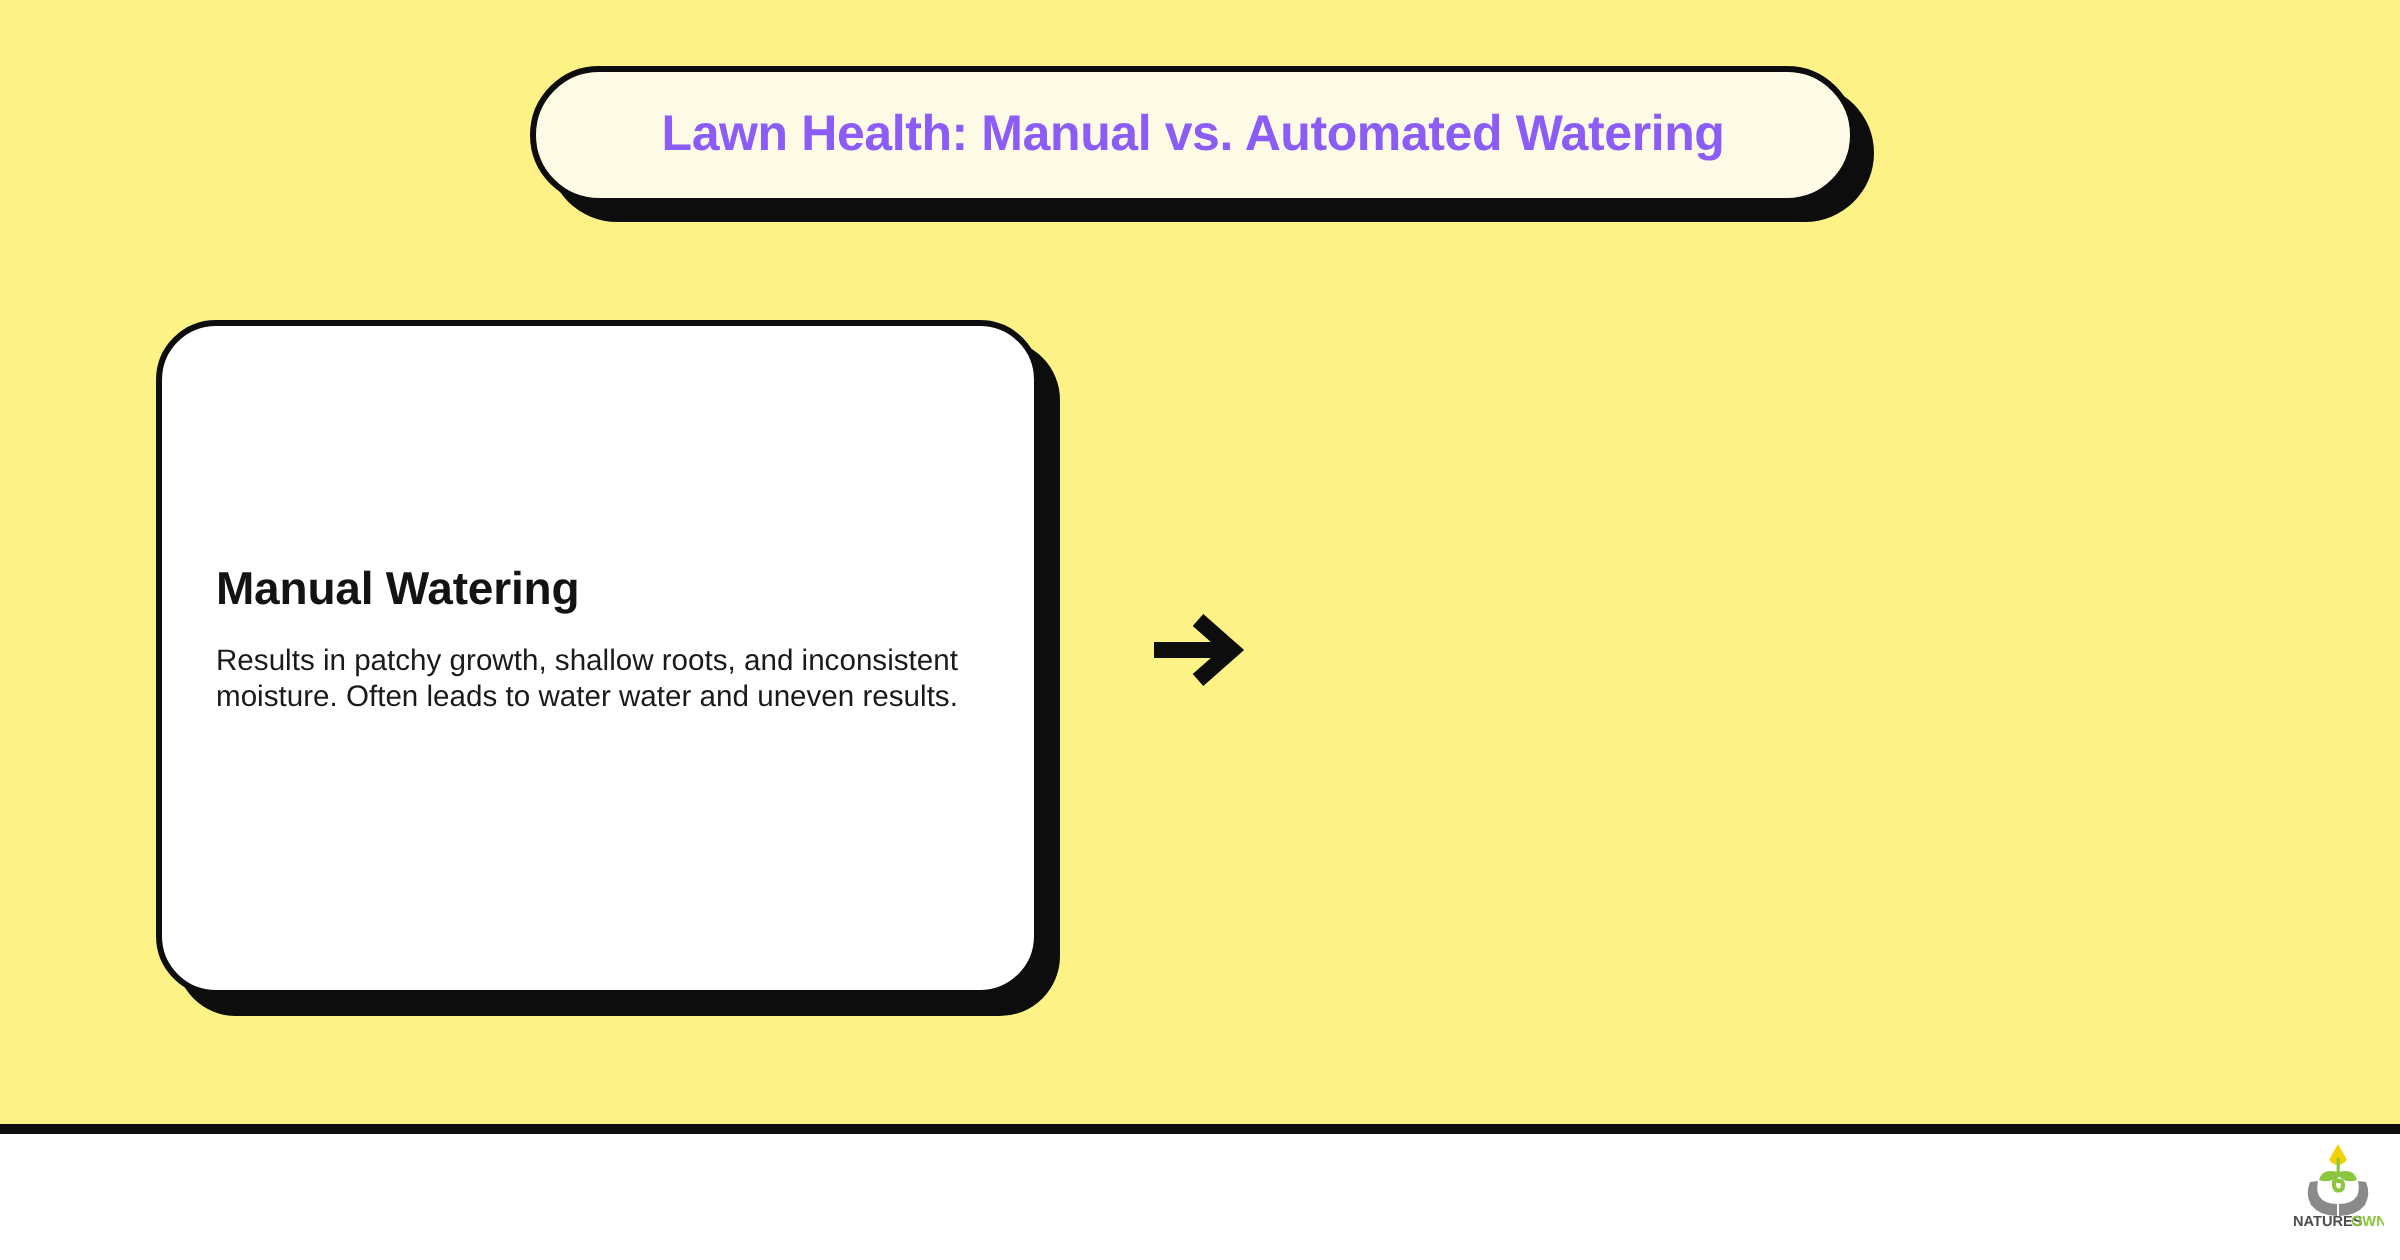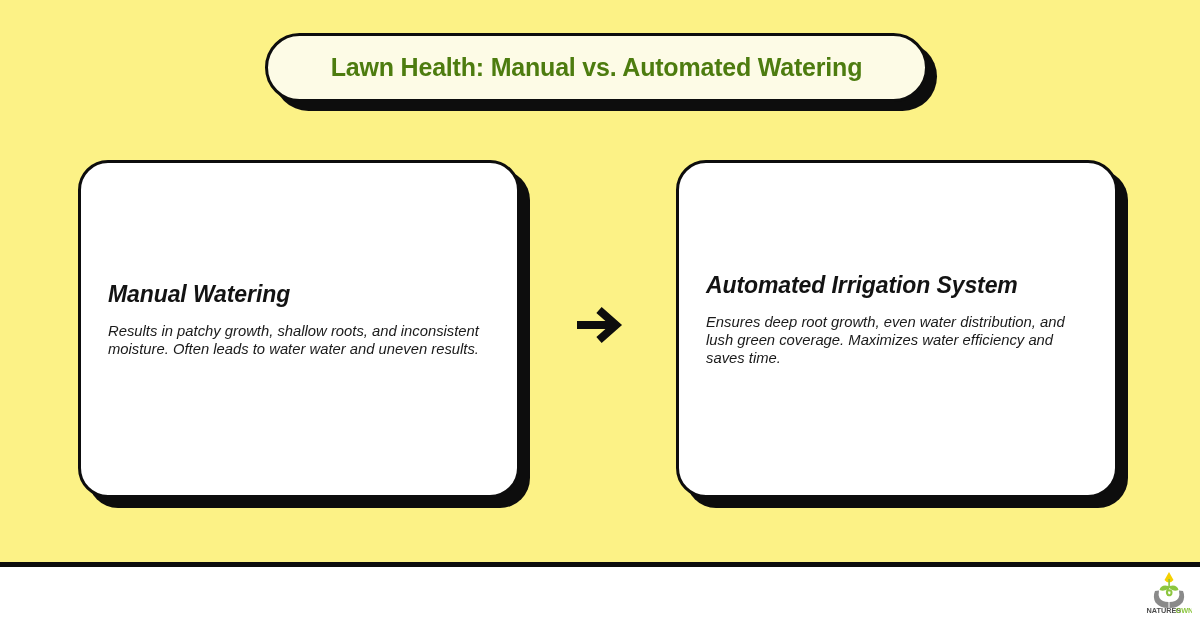--- a/index.html
+++ b/index.html
@@ -73,21 +73,21 @@
     border: 3px solid #0d0d0d;
     border-radius: 40px;
     box-sizing: border-box;
     display: flex;
     align-items: center;
     justify-content: center;
   }
   .title-text {
     font-size: 25px;
     font-weight: 700;
-    color: #4d7c0f;
+    color: #8b5cf6;
     letter-spacing: -0.2px;
     white-space: nowrap;
   }
 
   
   .card-wrap {
     position: absolute;
     top: 160px;
     height: 348px;
   }
@@ -110,21 +110,20 @@
     width: 442px;
     height: 338px;
     background: #ffffff;
     border: 3px solid #0d0d0d;
     border-radius: 30px;
     box-sizing: border-box;
     display: flex;
     flex-direction: column;
     justify-content: center;
     padding: 0 27px;
-    font-style: italic;
   }
   .card-heading {
     font-size: 23px;
     font-weight: 700;
     color: #131313;
     margin: 0 0 16px 0;
     letter-spacing: -0.1px;
     line-height: 1.1;
   }
   .card-body {
@@ -184,29 +183,20 @@
       </div>
     </div>
   </div>
 
   <div class="arrow">
     <svg width="54" height="42" viewBox="0 0 54 42" aria-hidden="true">
       <path d="M4 21 H38 M26 6 L43 21 L26 36" fill="none" stroke="#0d0d0d" stroke-width="8" stroke-linecap="butt" stroke-linejoin="miter"></path>
     </svg>
   </div>
 
-  <div class="card-wrap card-right">
-    <div class="card-shadow"></div>
-    <div class="card">
-      <div class="card-inner">
-        <h2 class="card-heading">Automated Irrigation System</h2>
-        <p class="card-body">Ensures deep root growth, even water distribution, and lush green coverage. Maximizes water efficiency and saves time.</p>
-      </div>
-    </div>
-  </div>
 
   <div class="logo">
     <svg width="46" height="46" viewBox="0 0 46 46" aria-hidden="true">
 
       <path d="M23 4 L18.5 12 L27.5 12 Z" fill="#f5d000"></path>
       <path d="M18.5 12 Q23 17 27.5 12 Z" fill="#f5d000"></path>
       <rect x="22.3" y="11" width="1.6" height="9" fill="#8cc63f"></rect>
 
       <path d="M22.6 18 Q15 16 13.5 22 Q19 24 22.6 20 Z" fill="#8cc63f"></path>
       <path d="M23.4 18 Q31 16 32.5 22 Q27 24 23.4 20 Z" fill="#8cc63f"></path>

